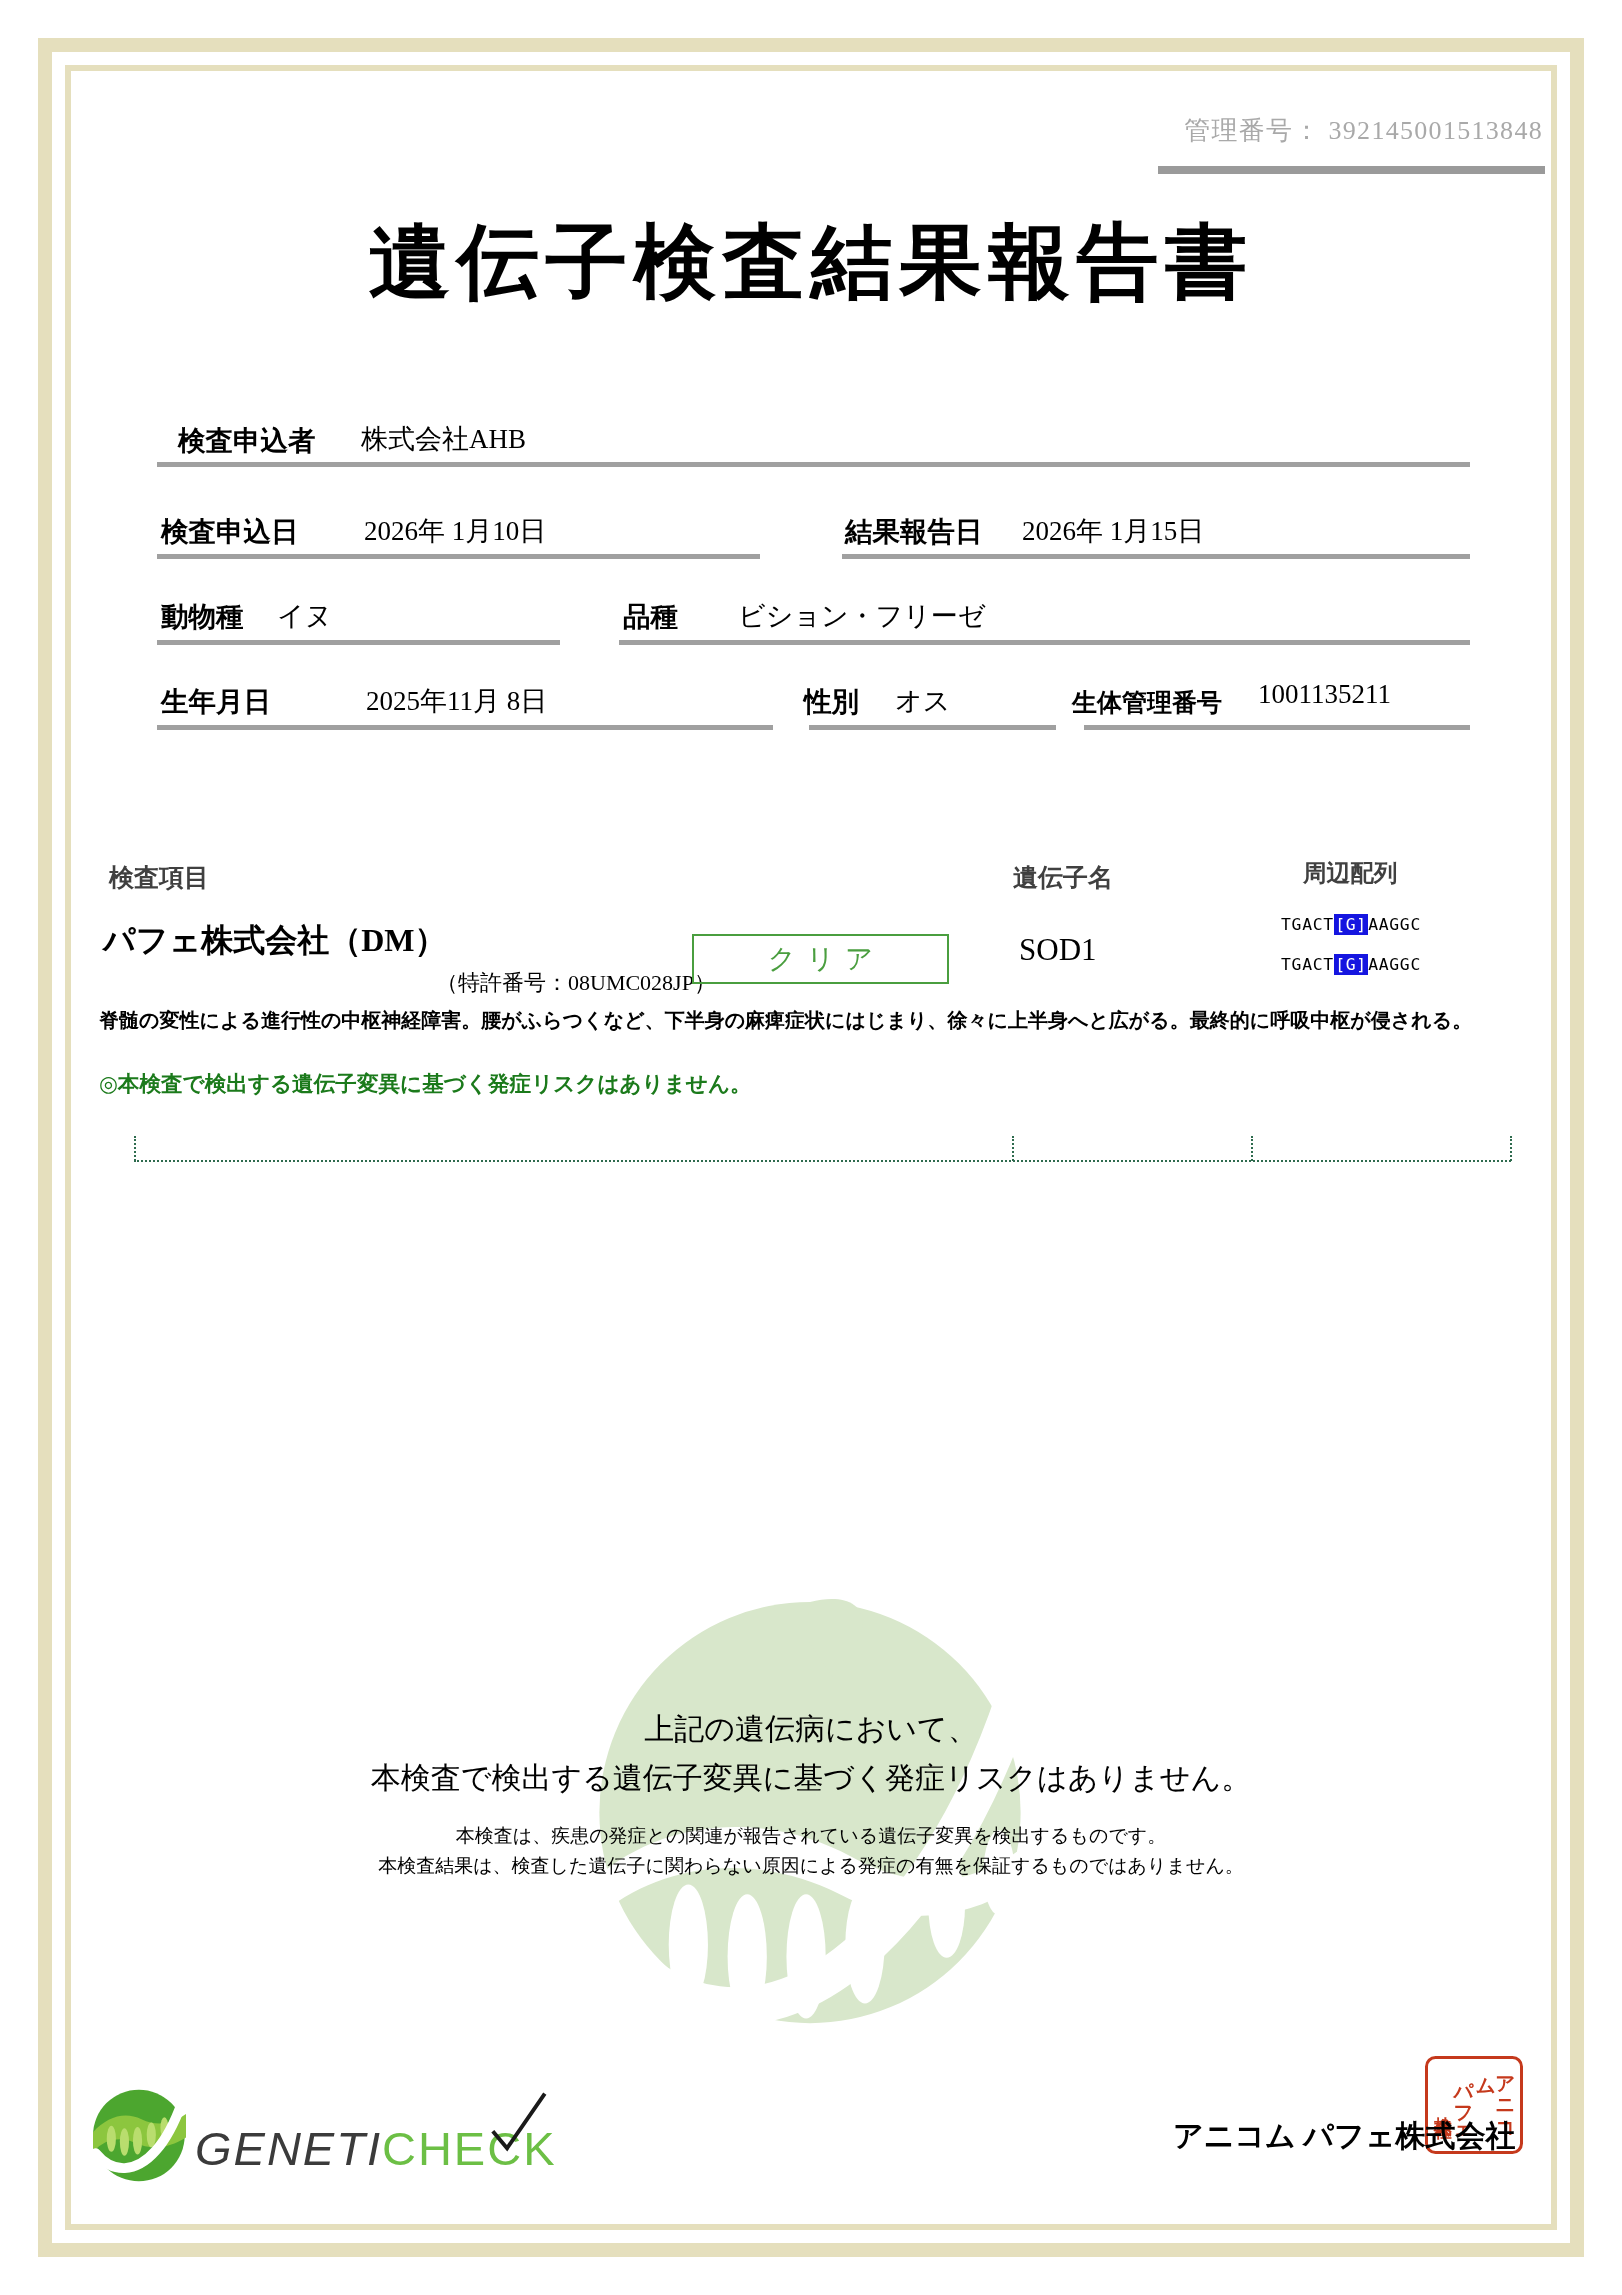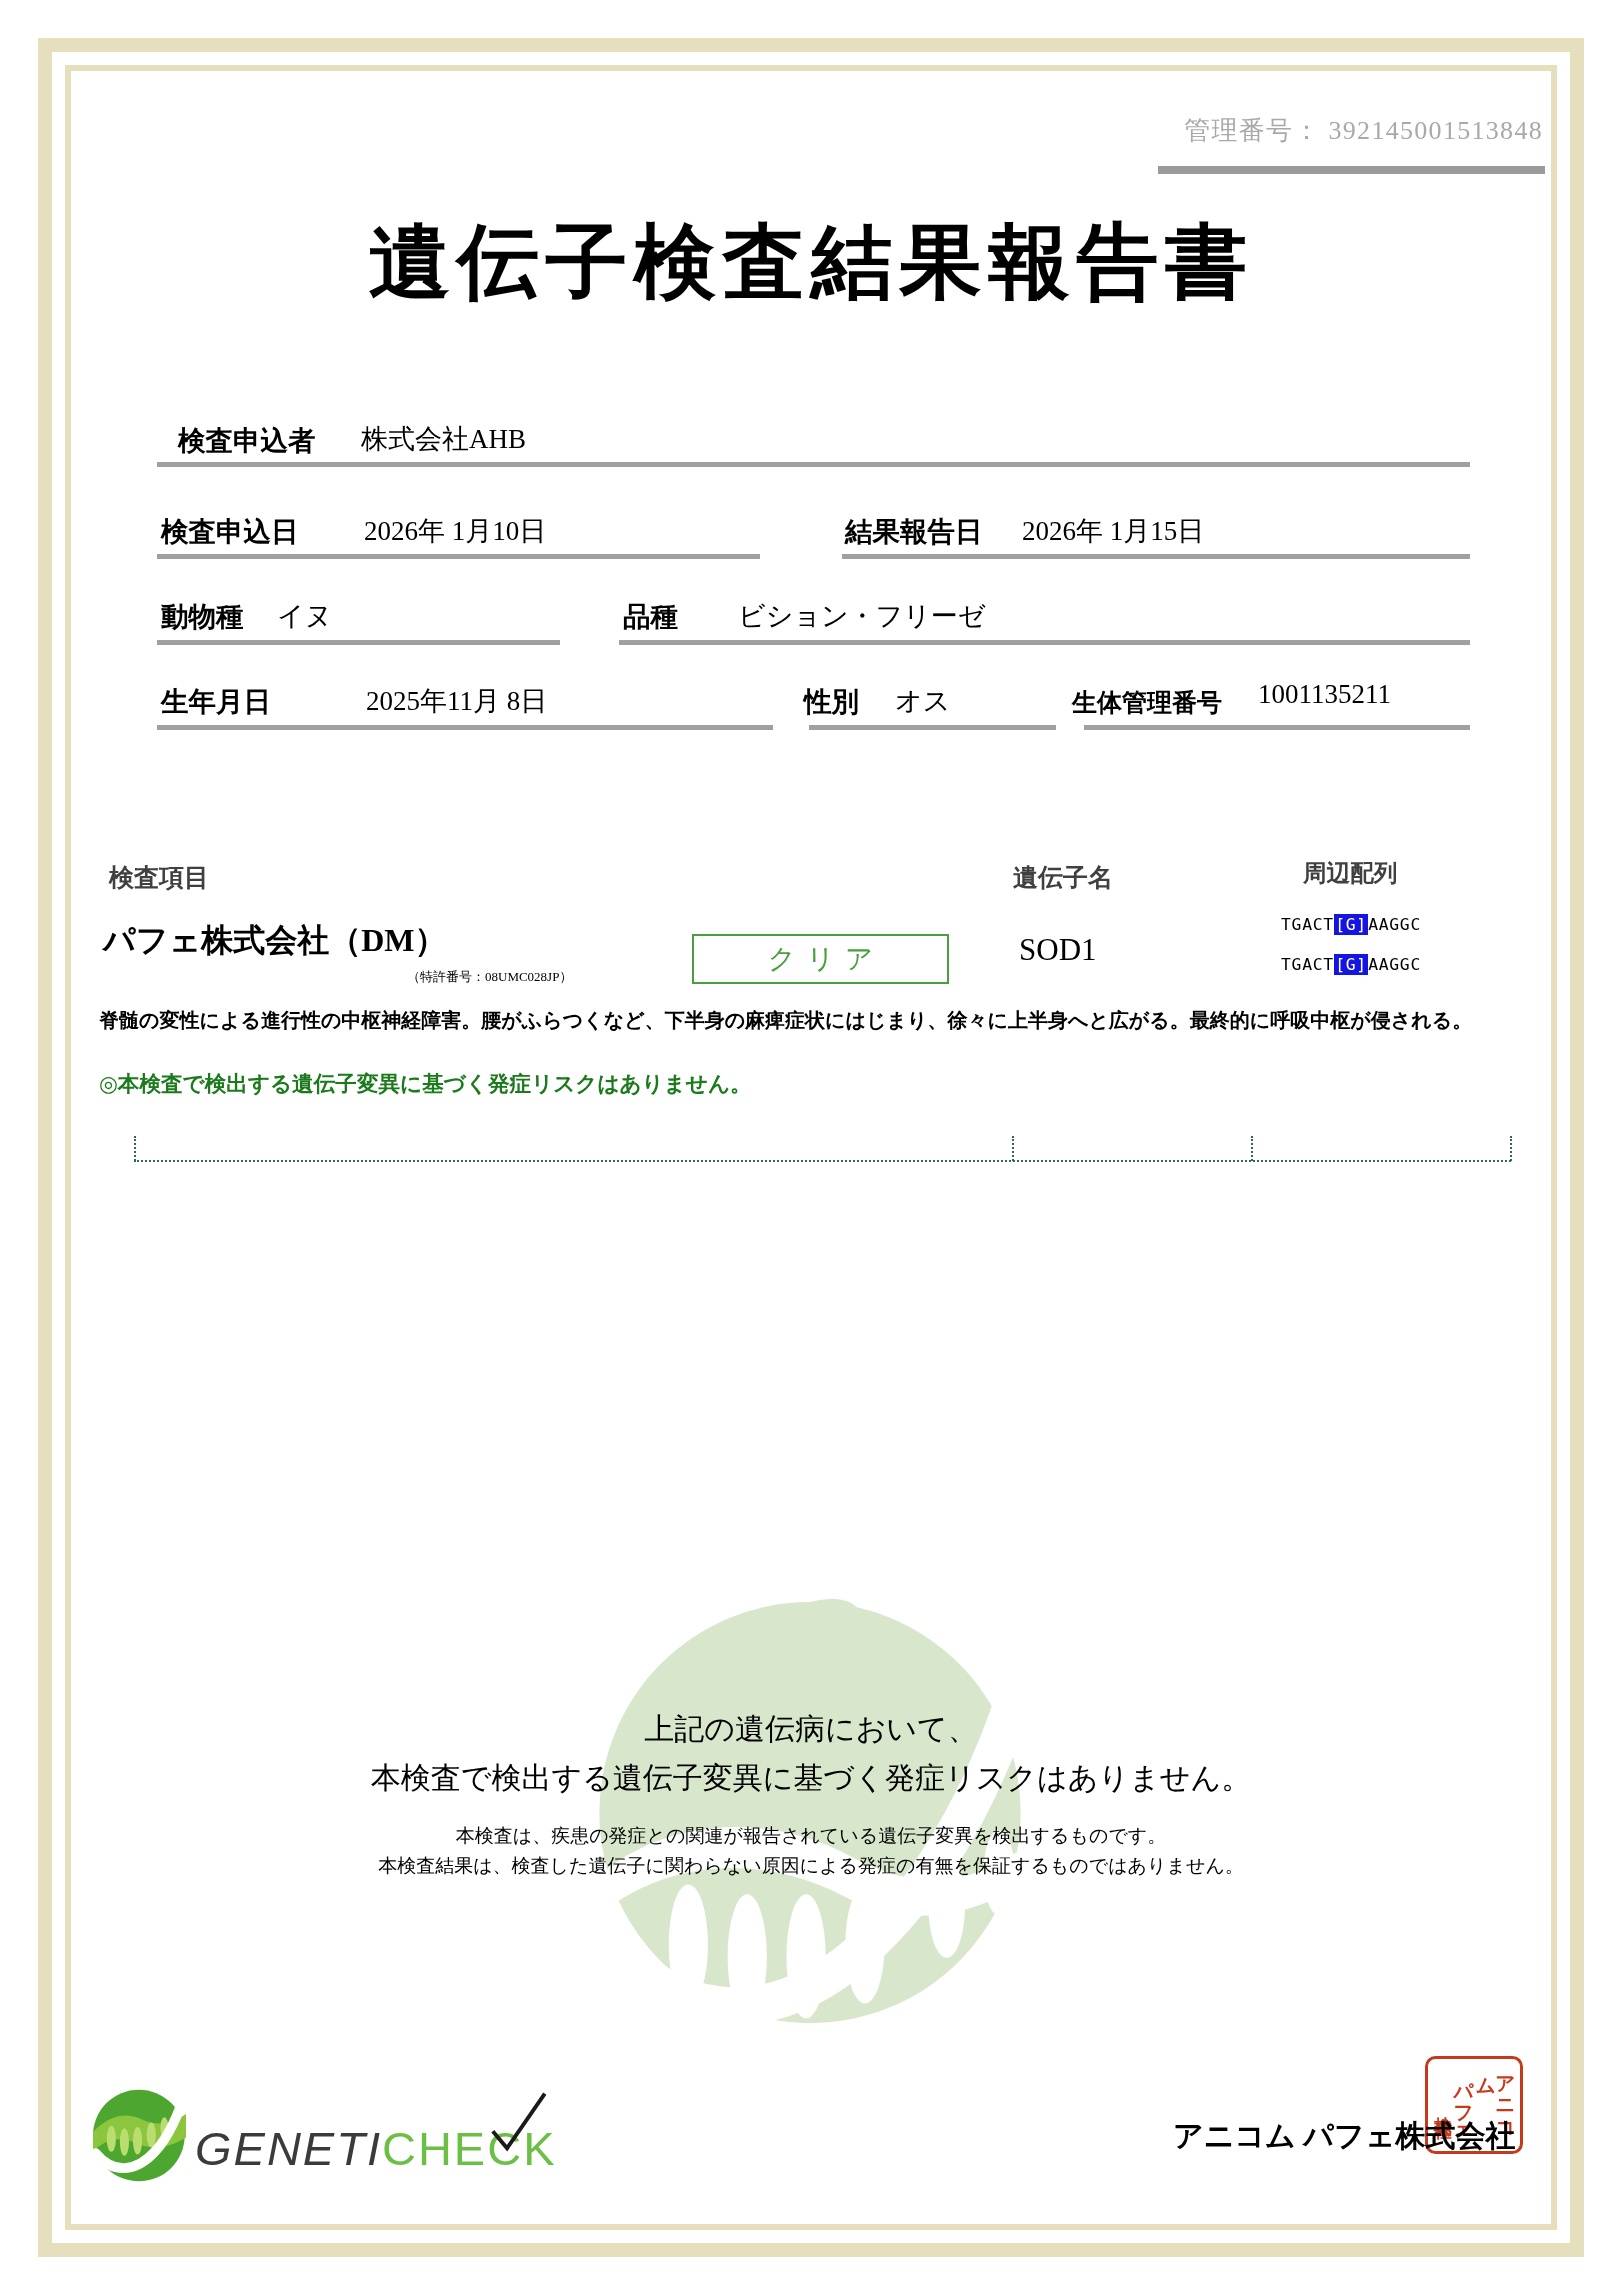--- a/index.html
+++ b/index.html
@@ -40,21 +40,21 @@
   .r4-ul{top:725px;left:157px;width:616px;}
   .r4b-ul{top:725px;left:809px;width:247px;}
   .r4c-ul{top:725px;left:1084px;width:386px;}
 
   
   .ghead{font-size:25px;font-weight:bold;color:#404040;}
   .h-item{top:861px;left:109px;}
   .h-gene{top:861px;left:1013px;}
   .h-seq{top:857px;left:1303px;font-size:23.6px;}
   .disease{top:919px;left:103px;font-size:32px;font-weight:bold;}
-  .patent{top:968px;left:407px;font-size:13px;}
+  .patent{top:968px;left:436px;font-size:22px;}
   .result-box{top:934px;left:692px;width:253px;height:46px;border:2.6px solid #4a9e3f;
               display:flex;align-items:center;justify-content:center;}
   .result-txt{font-size:27.5px;color:#4a9e3f;letter-spacing:10.5px;text-indent:10.5px;}
   .gene-name{top:932px;left:1019px;font-size:31px;}
   .seq{font-family:"DejaVu Sans Mono","Liberation Mono",monospace;font-size:16.4px;letter-spacing:0.7px;}
   .seq1{top:915px;left:1281px;}
   .seq2{top:955px;left:1281px;}
   .allele{background:#1515e0;color:#ffffff;padding:0.7px 1.3px;}
   .desc{top:1005px;left:99px;width:1433px;font-size:20px;font-weight:bold;line-height:1.55;}
   .risk-note{top:1069px;left:99px;font-size:21.6px;font-weight:bold;color:#1b7a1b;}

